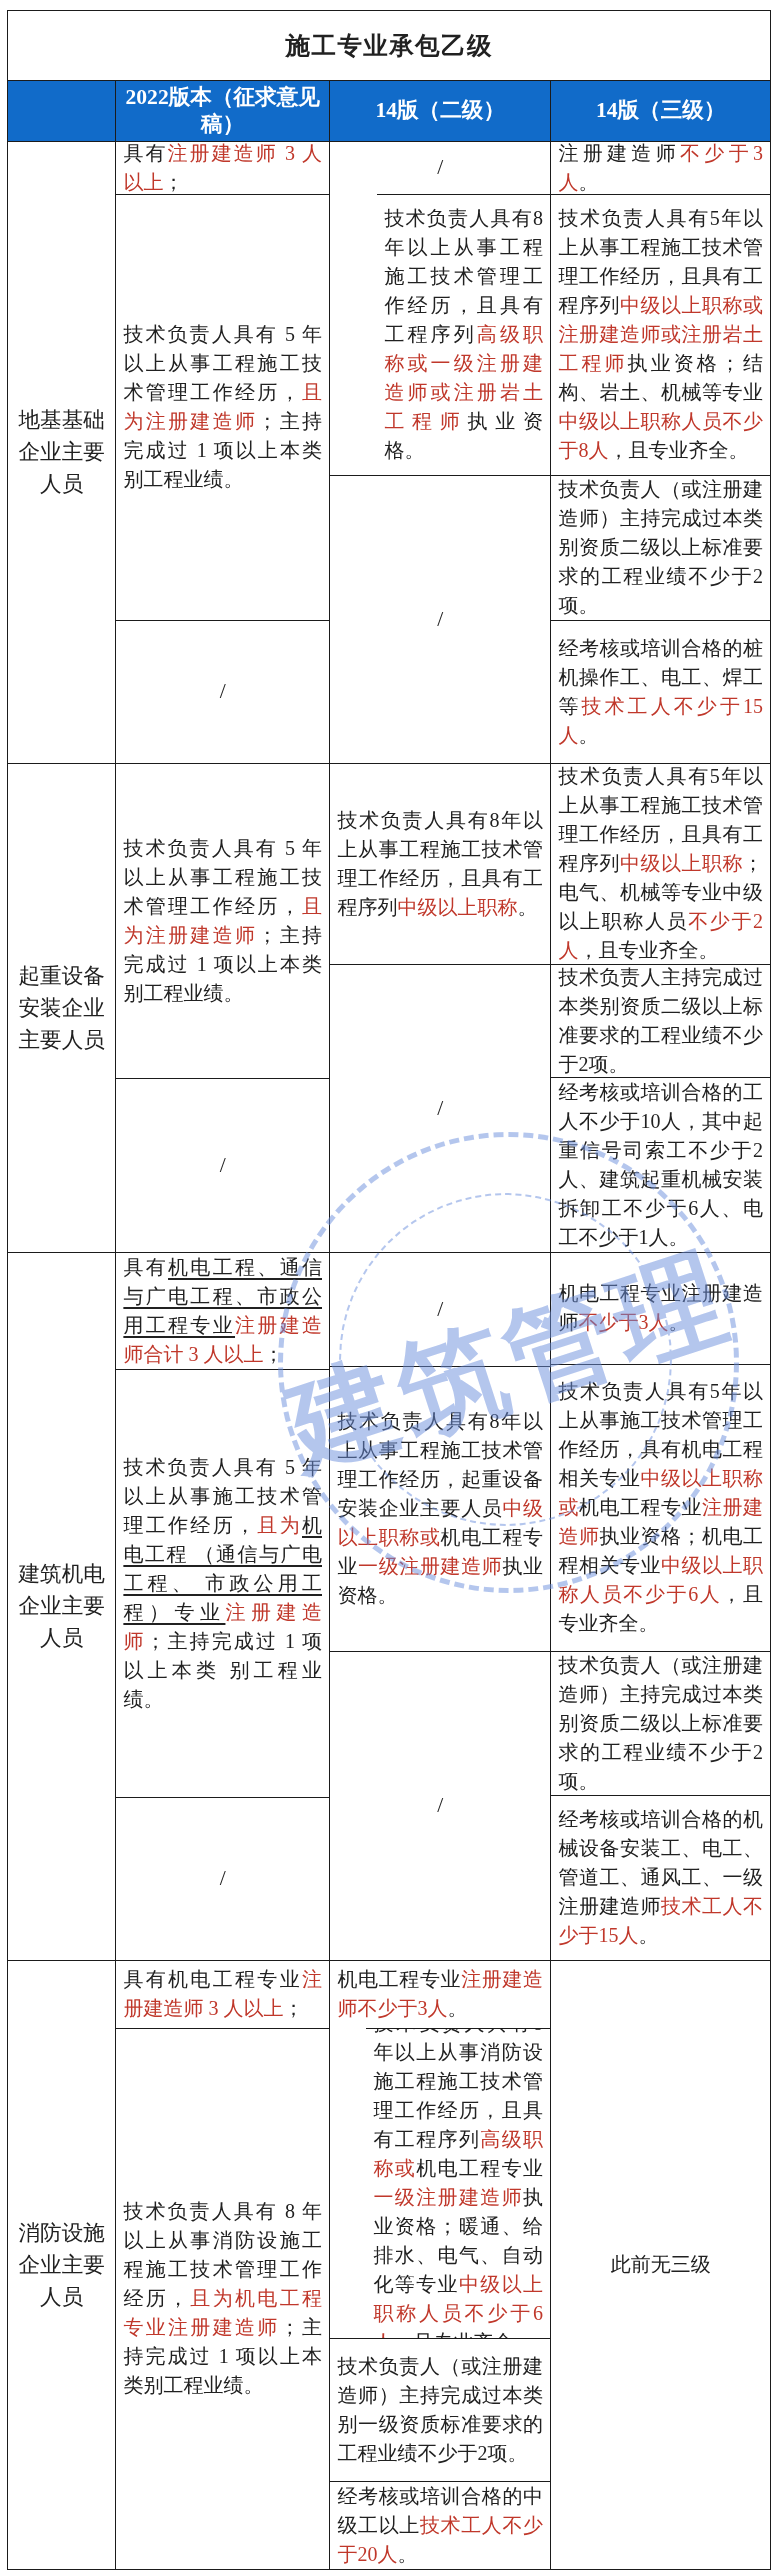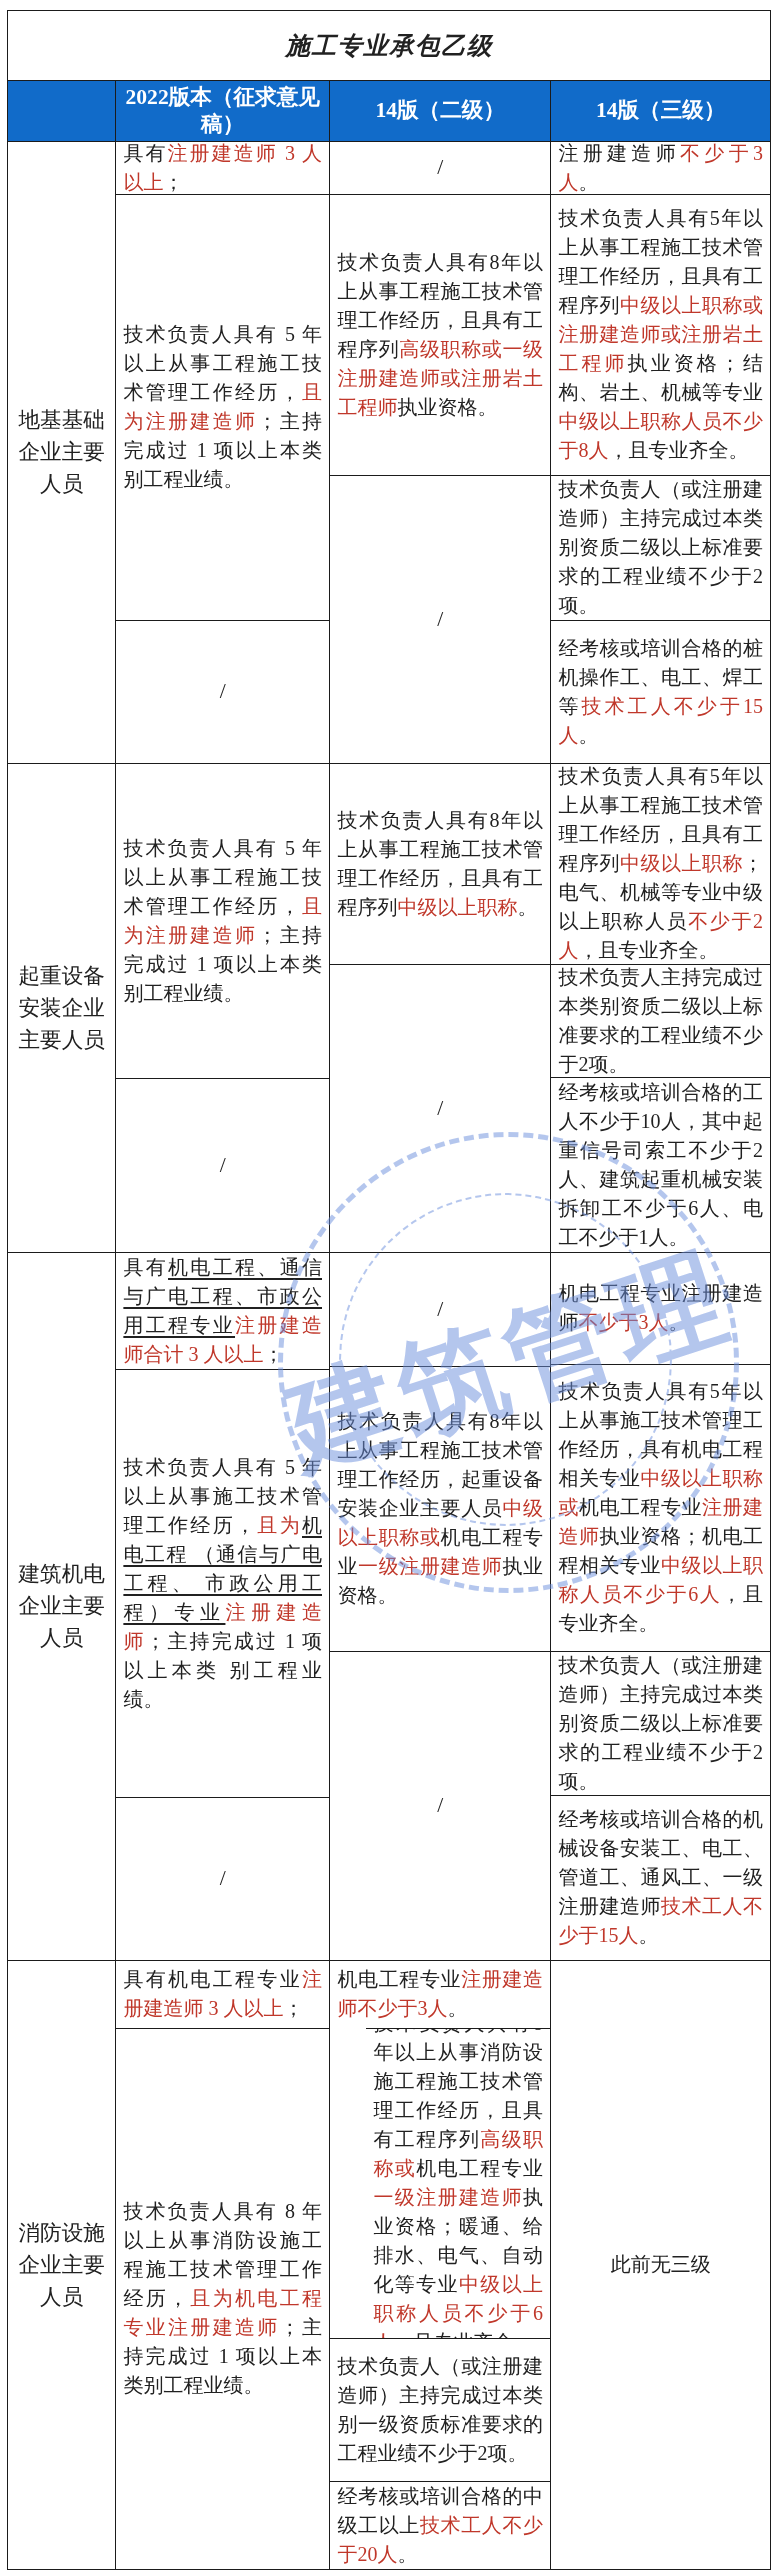--- a/index.html
+++ b/index.html
@@ -16,21 +16,20 @@
     font-family:"Liberation Serif","DejaVu Serif",serif;color:var(--ink);
   }
   .table{
     position:absolute;left:7.2px;top:10px;width:762px;
     border:1.4px solid var(--border);background:#fff;
   }
   .title-row{
     height:69px;display:flex;align-items:center;justify-content:center;
     font-size:24.5px;font-weight:bold;letter-spacing:1.4px;
     border-bottom:1.4px solid var(--border);
-    font-style:italic;
   }
   .grid{display:grid;grid-template-columns:107px 214px 221px 1fr;}
   .grid > * + *{border-left:1.4px solid var(--border);}
   .header-row{
     background:var(--header-bg);color:var(--header-text);
     border-bottom:1.4px solid var(--border);
   }
   .header-cell{
     min-height:59px;display:flex;align-items:center;justify-content:center;
     text-align:center;font-size:21.6px;font-weight:bold;padding:2.9px 8.7px;box-sizing:border-box;
@@ -102,21 +101,21 @@
               <div class="txt"><span>技术负责人具有 5 年以上从事工程施工技术管理工作经历，</span><span class="red">且为注册建造师</span><span>；主持完成过 1 项以上本类别工程业绩。</span></div>
             </div>
             <div class="cell grow slash">
               <div class="txt"><span>/</span></div>
             </div>
           </div>
           <div class="col">
             <div class="cell slash" style="height: 52px;">
               <div class="txt"><span>/</span></div>
             </div>
-            <div class="cell" style="height: 281px;">
+            <div class="cell" style="height: 281px; margin-left: 47px;">
               <div class="txt"><span>技术负责人具有8年以上从事工程施工技术管理工作经历，且具有工程序列</span><span class="red">高级职称或一级注册建造师或注册岩土工程师</span><span>执业资格。</span></div>
             </div>
             <div class="cell grow slash">
               <div class="txt"><span>/</span></div>
             </div>
           </div>
           <div class="col">
             <div class="cell" style="height: 52px;">
               <div class="txt"><span>注册建造师</span><span class="red">不少于3人</span><span>。</span></div>
             </div>

